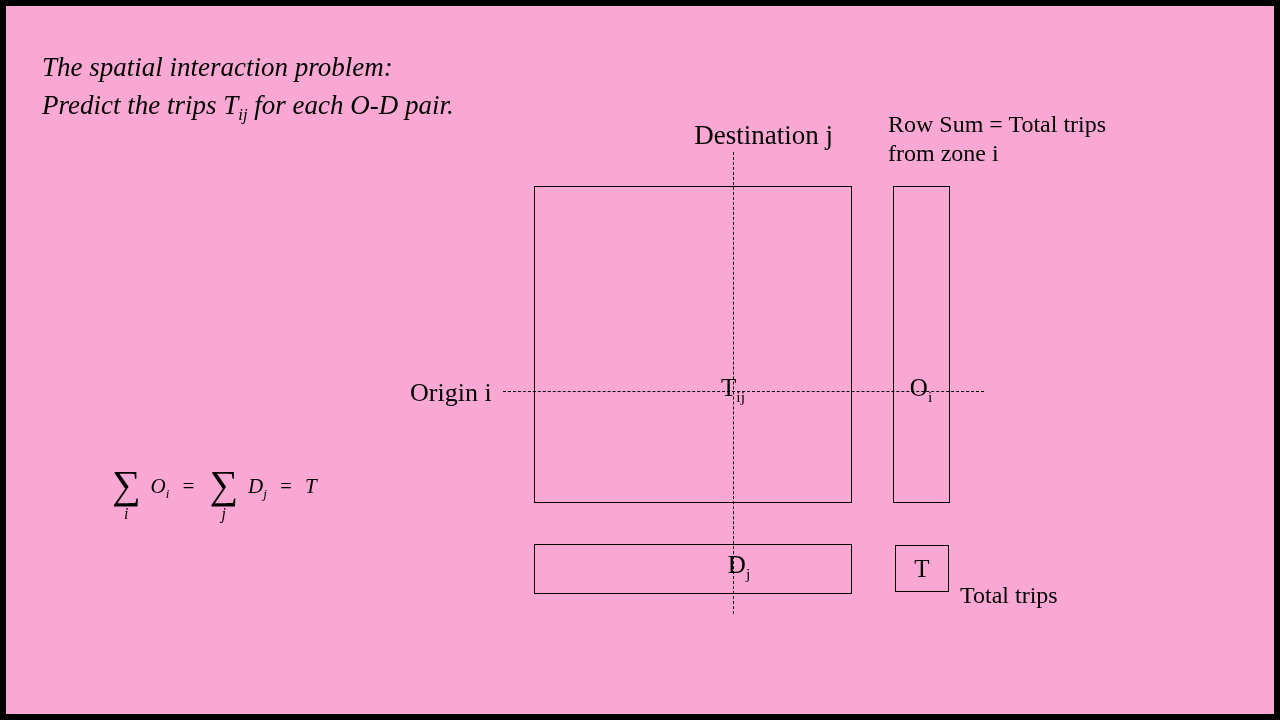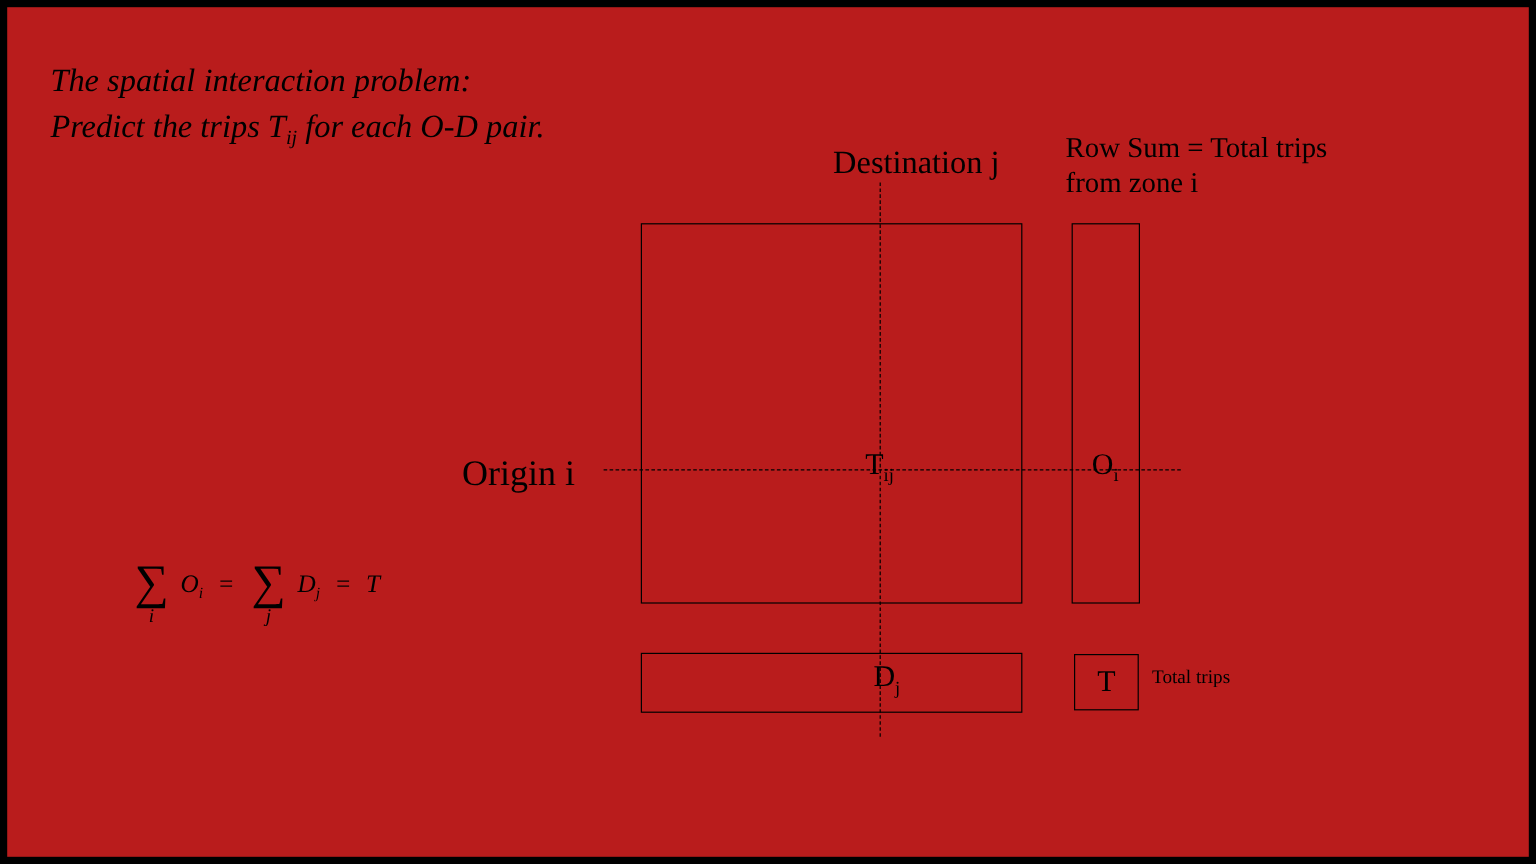--- a/index.html
+++ b/index.html
@@ -1,20 +1,20 @@
 <!DOCTYPE html>
 <html><head>
 <meta charset="utf-8">
 <style>
   html, body { margin: 0; padding: 0; background: #888; }
   #frame {
     position: relative;
     width: 1280px; height: 720px;
     box-sizing: border-box;
-    background: #b91c1c;
+    background: #f9a8d4;
     border: 6px solid #000000;
     overflow: hidden;
     font-family: "Liberation Serif", serif;
     color: #000000;
   }
   .abs { position: absolute; }
   .box {
     position: absolute;
     border: 1.5px solid #000000;
     background: transparent;
@@ -28,22 +28,22 @@
     left: 36px; top: 42px;
     font-style: italic;
     font-size: 27px;
     line-height: 38px;
   }
 
   
   #destination-label { left: 627px; top: 114px; width: 200px; text-align: right; font-size: 27px; }
   #row-sum-note { left: 882px; top: 104px; width: 232px; font-size: 24px; line-height: 29px; white-space: normal; }
   #col-sum-note { left: 543px; top: 603px; font-size: 21px; }
-  #origin-label { left: 379px; top: 372px; font-size: 30px; }
-  #total-trips-label { left: 954px; top: 550px; font-size: 16px; }
+  #origin-label { left: 404px; top: 372px; font-size: 26px; }
+  #total-trips-label { left: 954px; top: 576px; font-size: 24px; }
 
   
   #h-dash-line {
     left: 497px; top: 385px; width: 481px; height: 0;
     border-top: 1px dashed #000000;
   }
   #v-dash-line {
     left: 727px; top: 146px; width: 0; height: 462px;
     border-left: 1px dashed #000000;
   }

